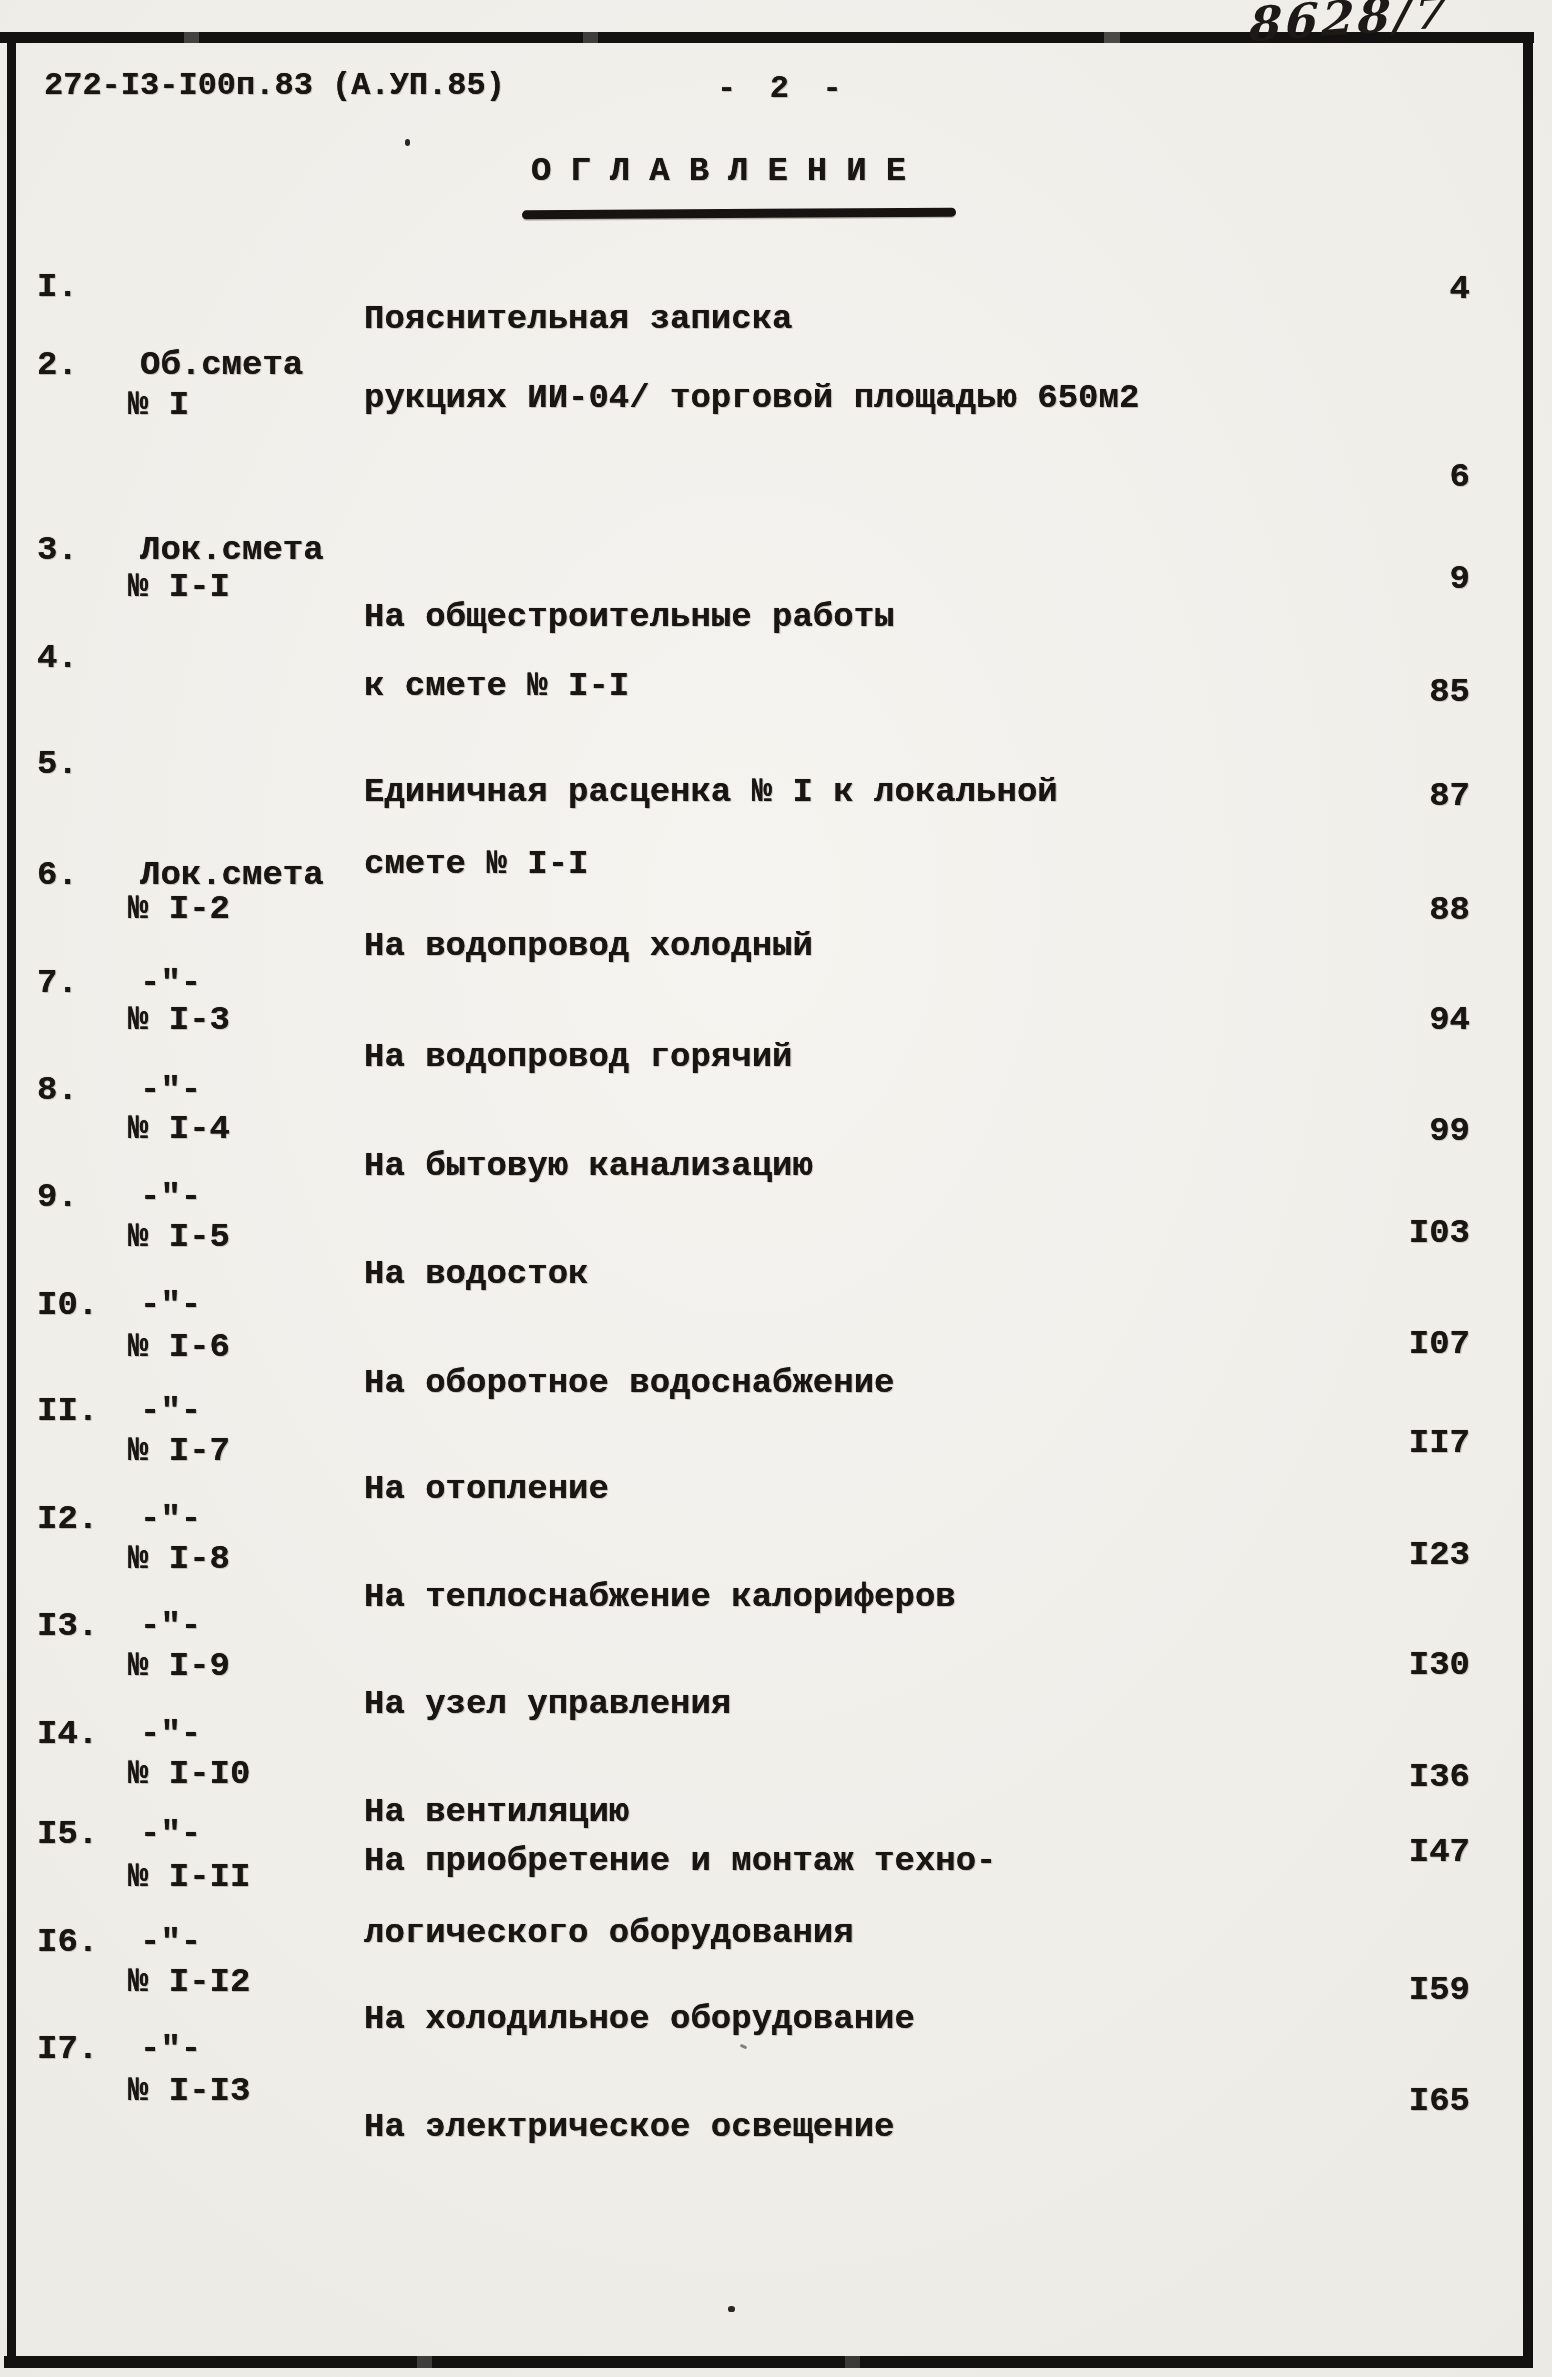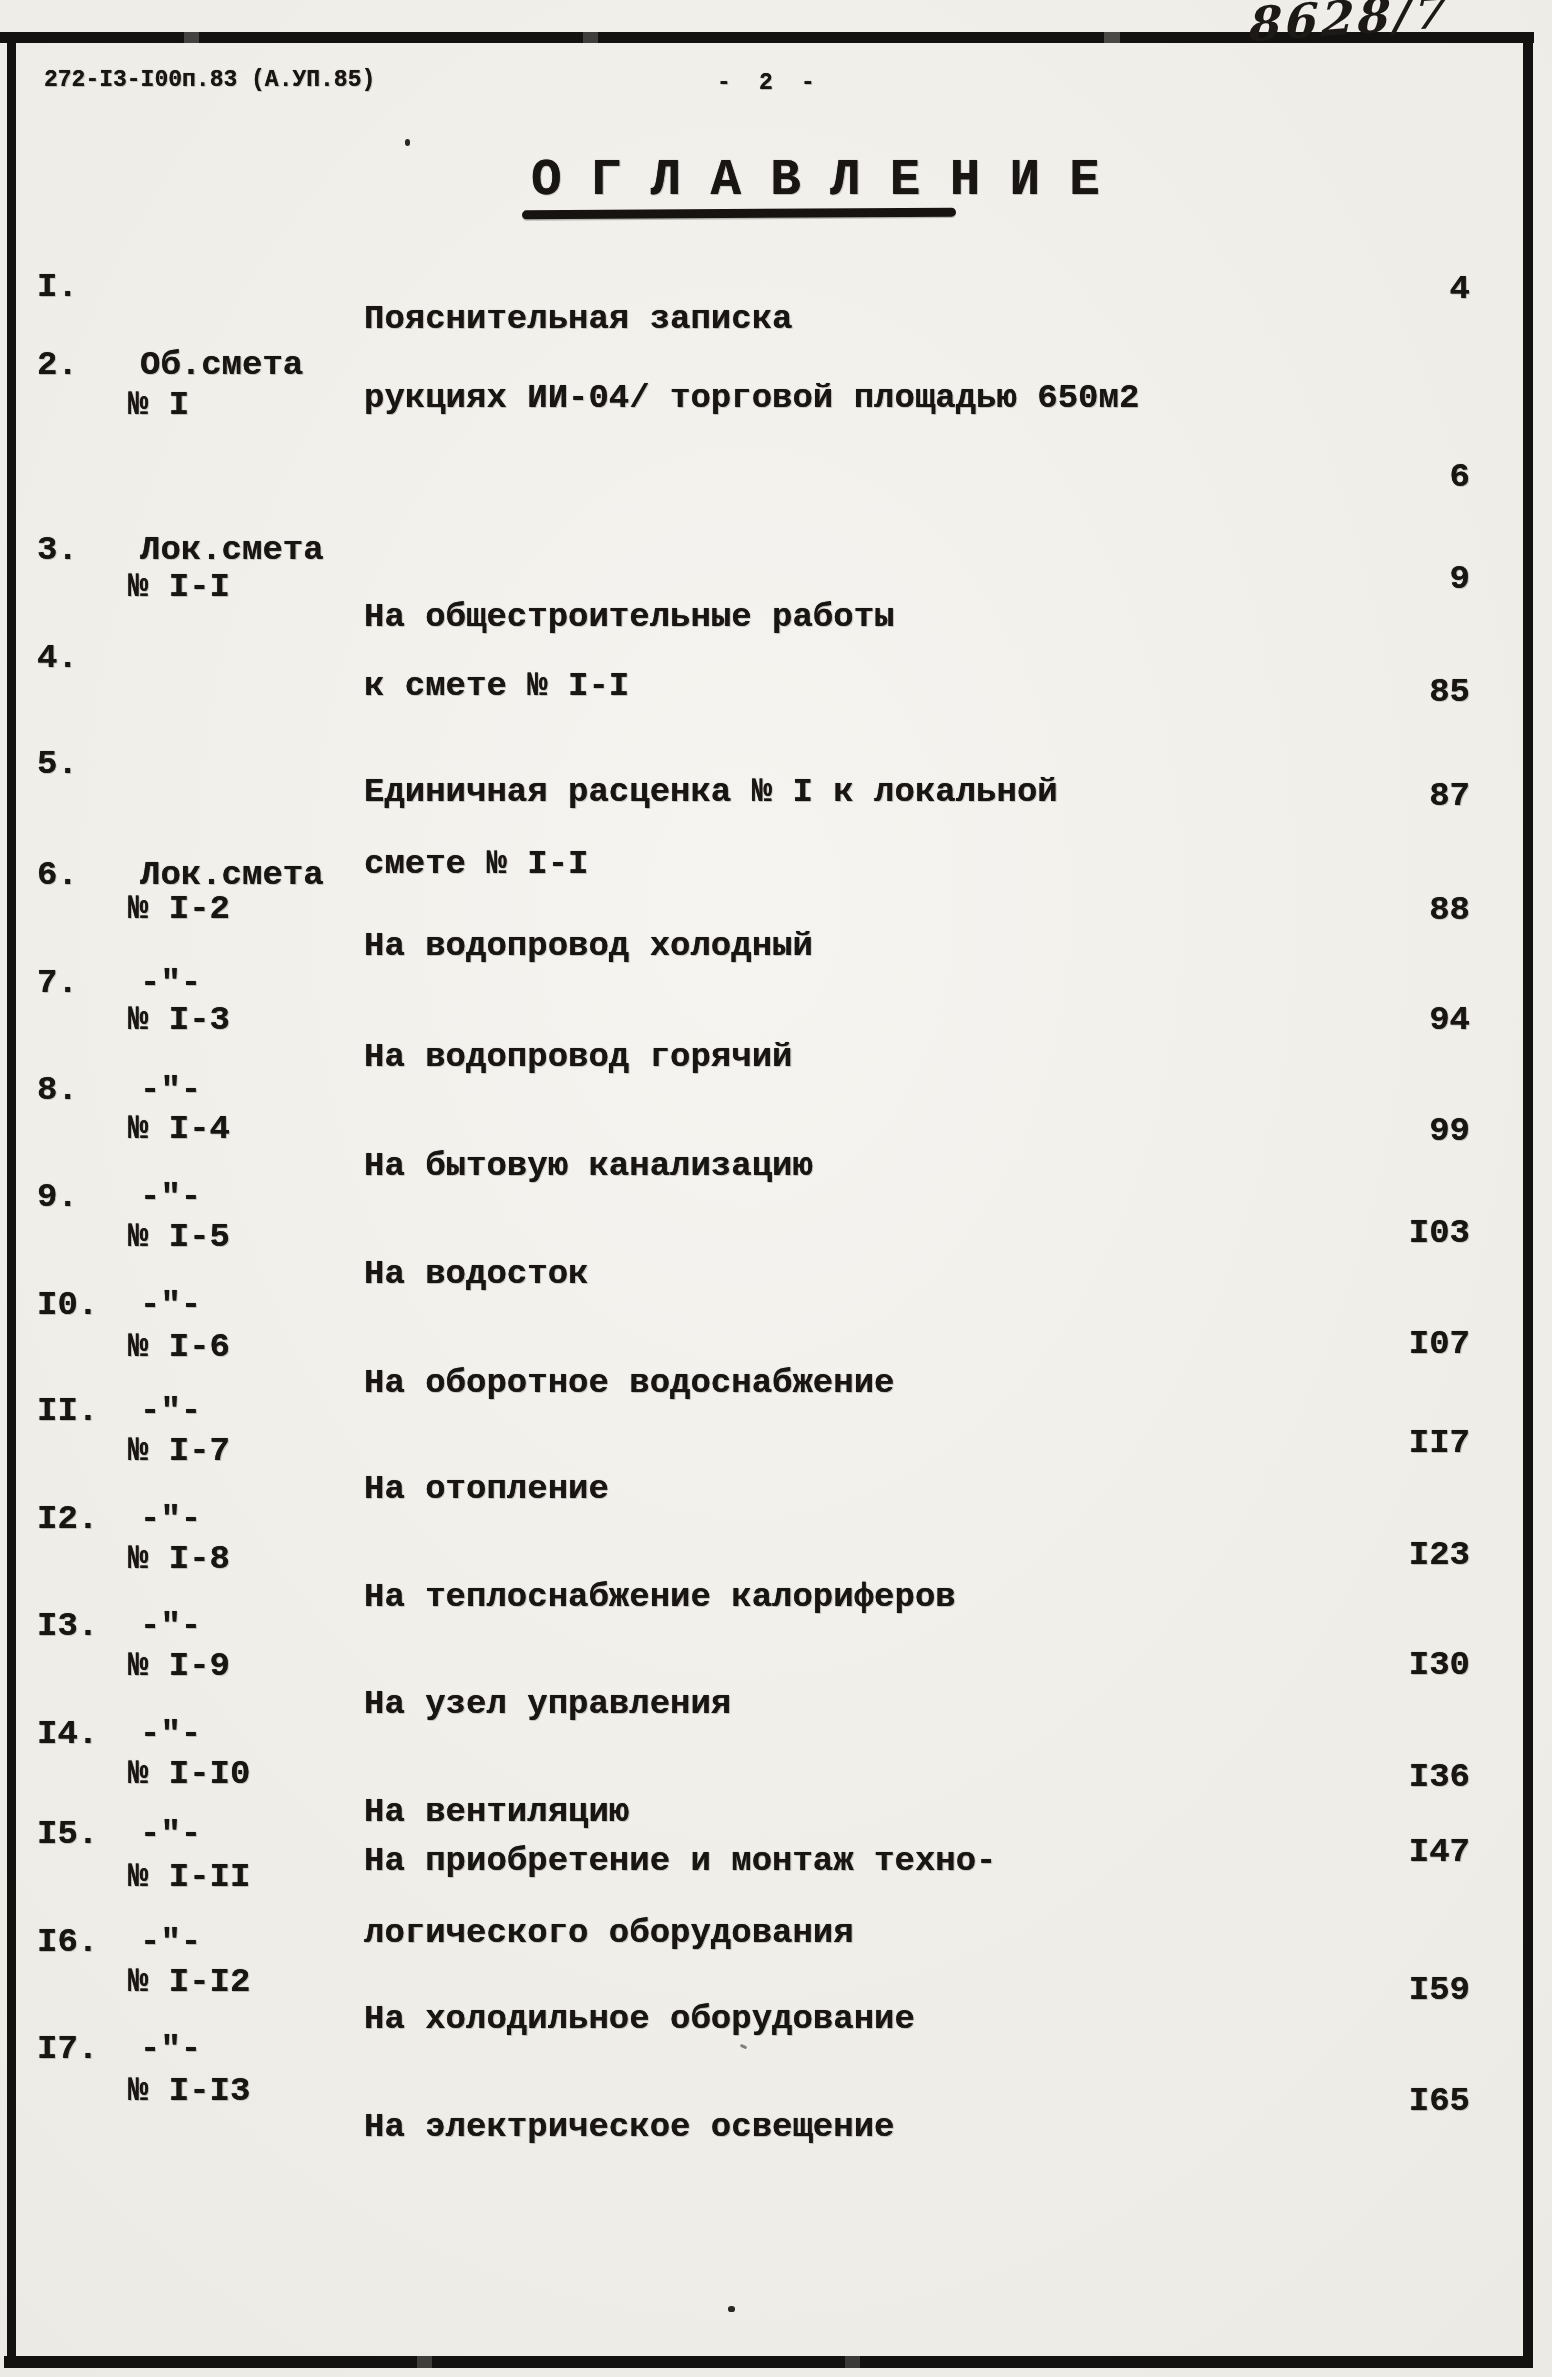--- a/index.html
+++ b/index.html
@@ -26,27 +26,27 @@
     background:linear-gradient(90deg,#141210 0 27%,rgba(20,18,16,.8) 27% 28%,#141210 28% 55%,rgba(20,18,16,.82) 55% 56%,#141210 56% 100%);}
 
   .handwritten{
     position:absolute;left:1249px;top:-10px;z-index:5;
     font-family:"DejaVu Serif",serif;font-style:italic;font-weight:700;
     font-size:47px;letter-spacing:3.6px;color:#1c1916;
     transform:rotate(-4deg) skewX(-6deg);
     white-space:nowrap;
   }
 
-  .hdr{position:absolute;top:67px;left:0;width:1523px;height:43px;font-size:23px;z-index:2;}
+  .hdr{position:absolute;top:67px;left:0;width:1523px;height:43px;font-size:32px;z-index:2;}
   .hdr .code{position:absolute;left:44px;top:0;white-space:nowrap;}
   .hdr .pno{position:absolute;left:717px;top:2.9px;white-space:nowrap;letter-spacing:7.2px;}
 
   .title{
     position:absolute;left:531px;top:152px;z-index:2;
-    font-size:51px;letter-spacing:-0.7px;white-space:nowrap;
+    font-size:34px;letter-spacing:-0.7px;white-space:nowrap;
   }
   .title-rule{
     position:absolute;left:522px;top:209px;width:434px;height:9.3px;z-index:2;
     background:#161310;border-radius:5px;transform:rotate(-0.35deg);
     box-shadow:0 1.4px 0 rgba(22,19,16,0.25);
   }
 
   .entry{position:absolute;left:0;width:1553px;z-index:2;font-size:34px;line-height:37px;}
   .entry .num {position:absolute;left:37px;top:0;white-space:nowrap;}
   .entry .lab {position:absolute;left:100px;top:0;white-space:nowrap;margin-left:40px;}

